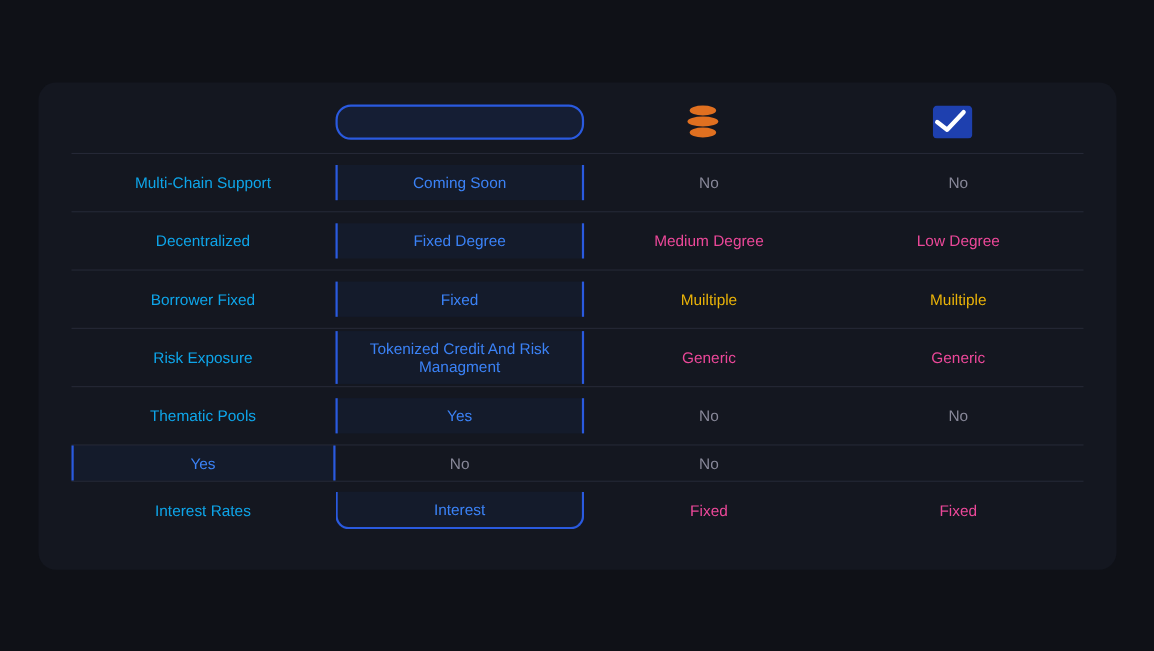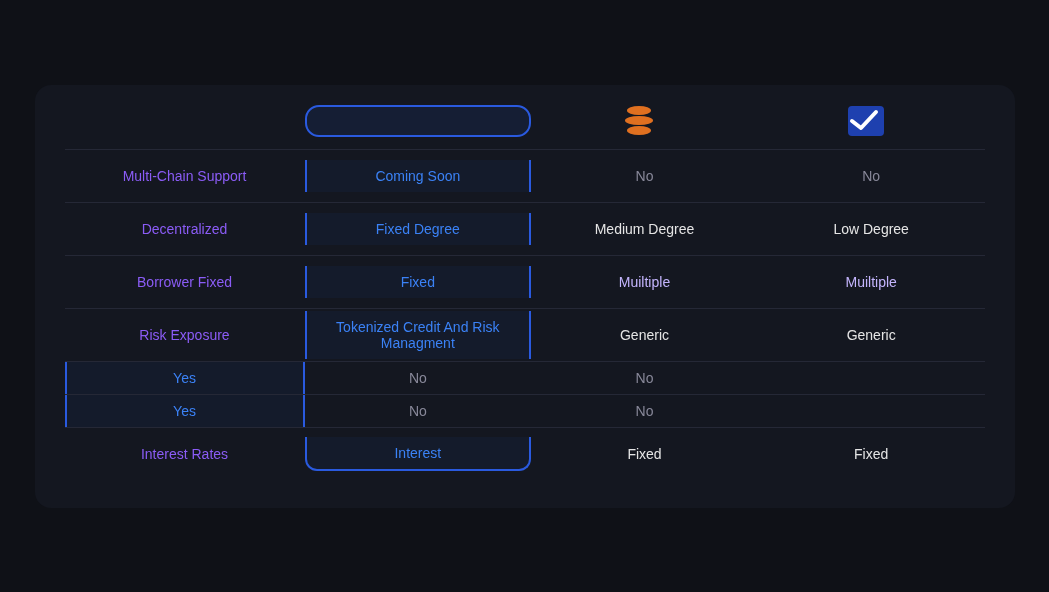--- a/index.html
+++ b/index.html
@@ -79,44 +79,44 @@
     }
 
     .data-row {
       display: grid;
       grid-template-columns: 240px 1fr 1fr 1fr;
       align-items: center;
       border-top: 1px solid #252836;
     }
 
     .row-label {
-      color: #8b5cf6;
+      color: #0ea5e9;
       font-size: 14px;
       text-align: center;
       padding: 18px 10px;
     }
 
     .row-cell {
       text-align: center;
       padding: 8px 10px;
       font-size: 14px;
       color: #888899;
     }
 
     .row-cell.clearpool-cell {
       color: #3b82f6;
       font-weight: 500;
     }
 
     .row-cell.red-cell {
-      color: #c4b5fd;
+      color: #eab308;
     }
 
     .row-cell.white-cell {
-      color: #e5e5e5;
+      color: #ec4899;
     }
 
     
     .clearpool-col {
       background: rgba(30, 80, 200, 0.07);
       border-left: 2px solid #2a5adf;
       border-right: 2px solid #2a5adf;
     }
 
     .clearpool-col-header {
@@ -198,20 +198,21 @@
         <div class="row-cell red-cell">Muiltiple</div>
         <div class="row-cell red-cell">Muiltiple</div>
       </div>
       <div class="data-row">
         <div class="row-label">Risk Exposure</div>
         <div class="row-cell clearpool-cell clearpool-col">Tokenized Credit And Risk Managment</div>
         <div class="row-cell white-cell">Generic</div>
         <div class="row-cell white-cell">Generic</div>
       </div>
       <div class="data-row">
+        <div class="row-label">Thematic Pools</div>
         <div class="row-cell clearpool-cell clearpool-col">Yes</div>
         <div class="row-cell">No</div>
         <div class="row-cell">No</div>
       </div>
       <div class="data-row">
         <div class="row-cell clearpool-cell clearpool-col">Yes</div>
         <div class="row-cell">No</div>
         <div class="row-cell">No</div>
       </div>
       <div class="data-row">

